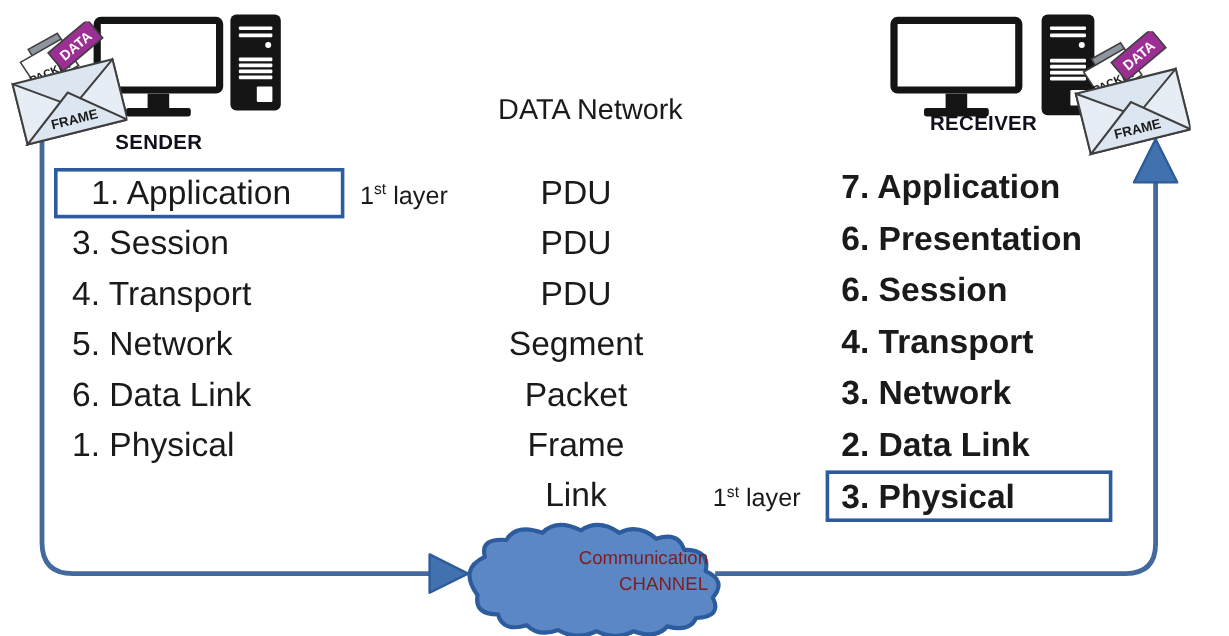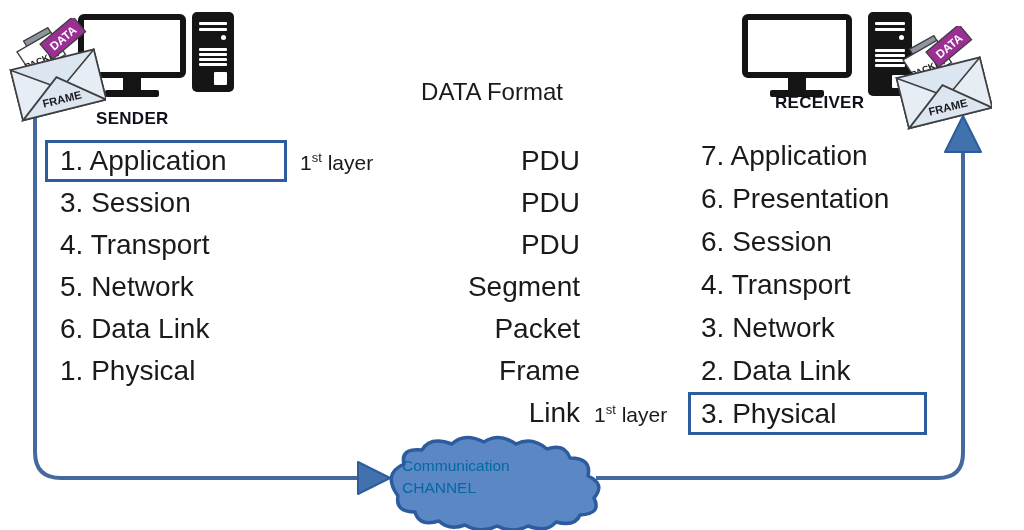--- a/index.html
+++ b/index.html
@@ -24,39 +24,39 @@
 
   .device-label{position:absolute;font-size:17px;font-weight:bold;color:#10101c;letter-spacing:.3px;z-index:4;}
 
   .envelope{position:absolute;z-index:6;}
 
   
   .stack{position:absolute;z-index:3;display:flex;flex-direction:column;}
   .stack .row{height:42px;display:flex;align-items:center;font-size:28px;white-space:nowrap;}
   .stack-left{left:45px;top:140px;}
   .stack-left .row{padding-left:15px;}
-  .stack-left .row.boxed{border:3px solid #2d5c9e;width:242px;box-sizing:border-box;padding-left:12px;}
+  .stack-left .row.boxed{border:3px solid #2d5c9e;width:242px;box-sizing:border-box;padding-left:28px;}
   .stack-right{left:688px;top:134px;}
-  .stack-right .row{height:43px;padding-left:13px;}
+  .stack-right .row{height:43px;padding-left:13px;font-weight:bold;}
   .stack-right .row.boxed{border:3px solid #2d5c9e;width:239px;box-sizing:border-box;padding-left:10px;}
 
   
   .df-title{position:absolute;left:392px;top:78px;width:200px;text-align:center;font-size:24px;z-index:3;}
-  .formats{position:absolute;left:380px;top:140px;width:200px;text-align:right;z-index:3;}
+  .formats{position:absolute;left:380px;top:140px;width:200px;text-align:center;z-index:3;}
   .formats .frow{height:42px;line-height:42px;font-size:28px;}
 
   
   .first-layer{position:absolute;font-size:21px;z-index:3;white-space:pre;}
   .first-layer .sup{font-size:0.62em;vertical-align:super;}
   #fl-sender{left:300px;top:150px;}
   #fl-receiver{left:594px;top:402px;}
 
   
-  .cloud-text{position:absolute;left:402px;top:455px;width:188px;text-align:left;
-    color:#0369a1;font-size:15.5px;line-height:22px;z-index:2;}
+  .cloud-text{position:absolute;left:402px;top:455px;width:188px;text-align:right;
+    color:#7f1d1d;font-size:15.5px;line-height:22px;z-index:2;}
 </style>
 </head>
 <body>
 
 <div id="canvas">
 
   <svg id="flow-svg" width="1024" height="530" viewBox="0 0 1024 530">
     <path d="M 35 118 L 35 452 Q 35 478 61 478 L 358 478" fill="none" stroke="#44699e" stroke-width="4"></path>
     <path d="M 596 478 L 938 478 Q 963 478 963 453 L 963 150" fill="none" stroke="#44699e" stroke-width="4"></path>
     <polygon points="358,462 358,494 390,478" fill="#4272ae" stroke="#2d5c9e" stroke-width="2" stroke-linejoin="round"></polygon>
@@ -141,21 +141,21 @@
     <div class="row boxed">1. Application</div>
     <div class="row">3. Session</div>
     <div class="row">4. Transport</div>
     <div class="row">5. Network</div>
     <div class="row">6. Data Link</div>
     <div class="row">1. Physical</div>
   </div>
 
   <div class="first-layer" id="fl-sender"><span>1</span><span class="sup">st</span><span> layer</span></div>
 
-  <div class="df-title">DATA Format</div>
+  <div class="df-title">DATA Network</div>
   <div class="formats">
     <div class="frow">PDU</div>
     <div class="frow">PDU</div>
     <div class="frow">PDU</div>
     <div class="frow">Segment</div>
     <div class="frow">Packet</div>
     <div class="frow">Frame</div>
     <div class="frow">Link</div>
   </div>
 

